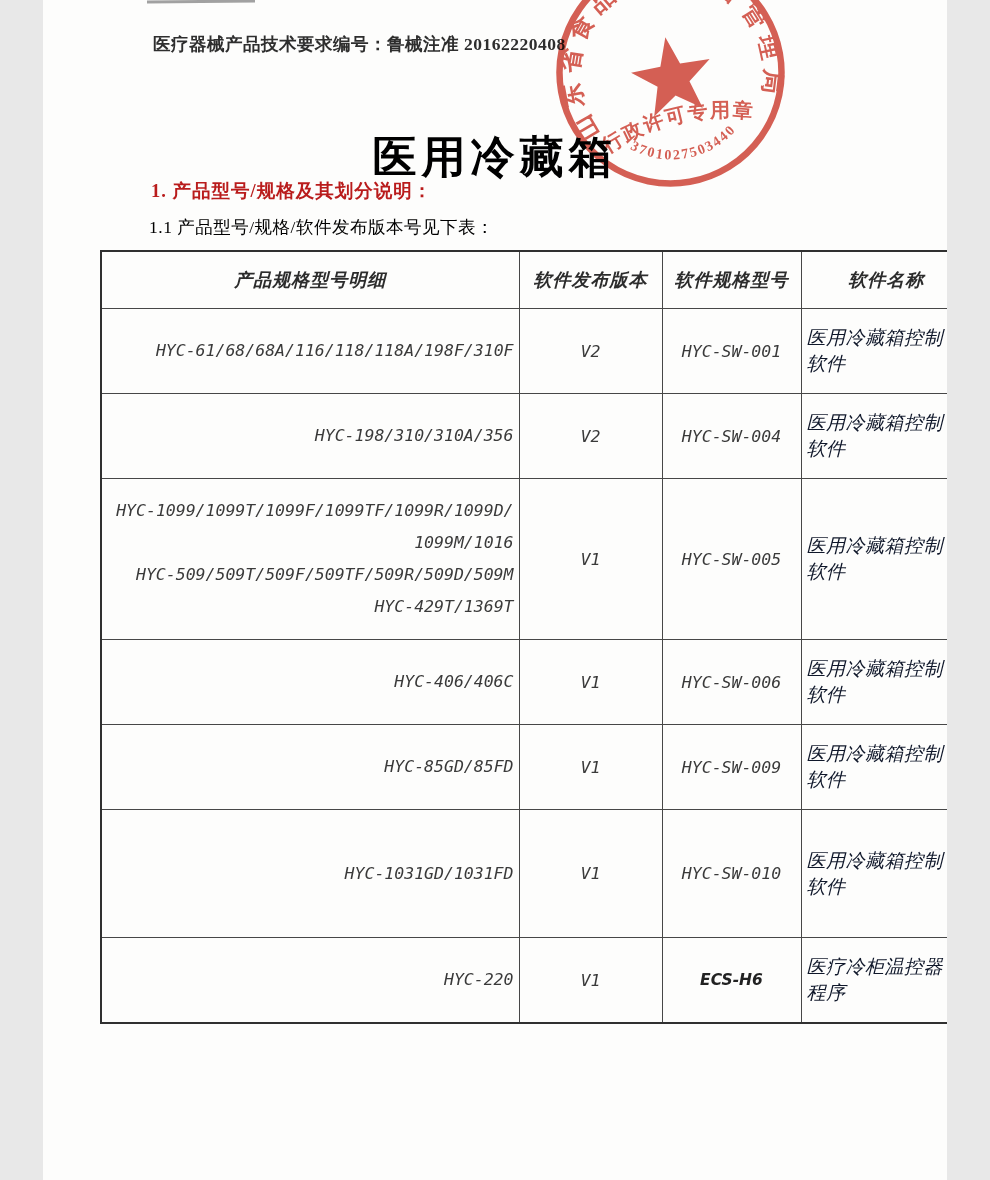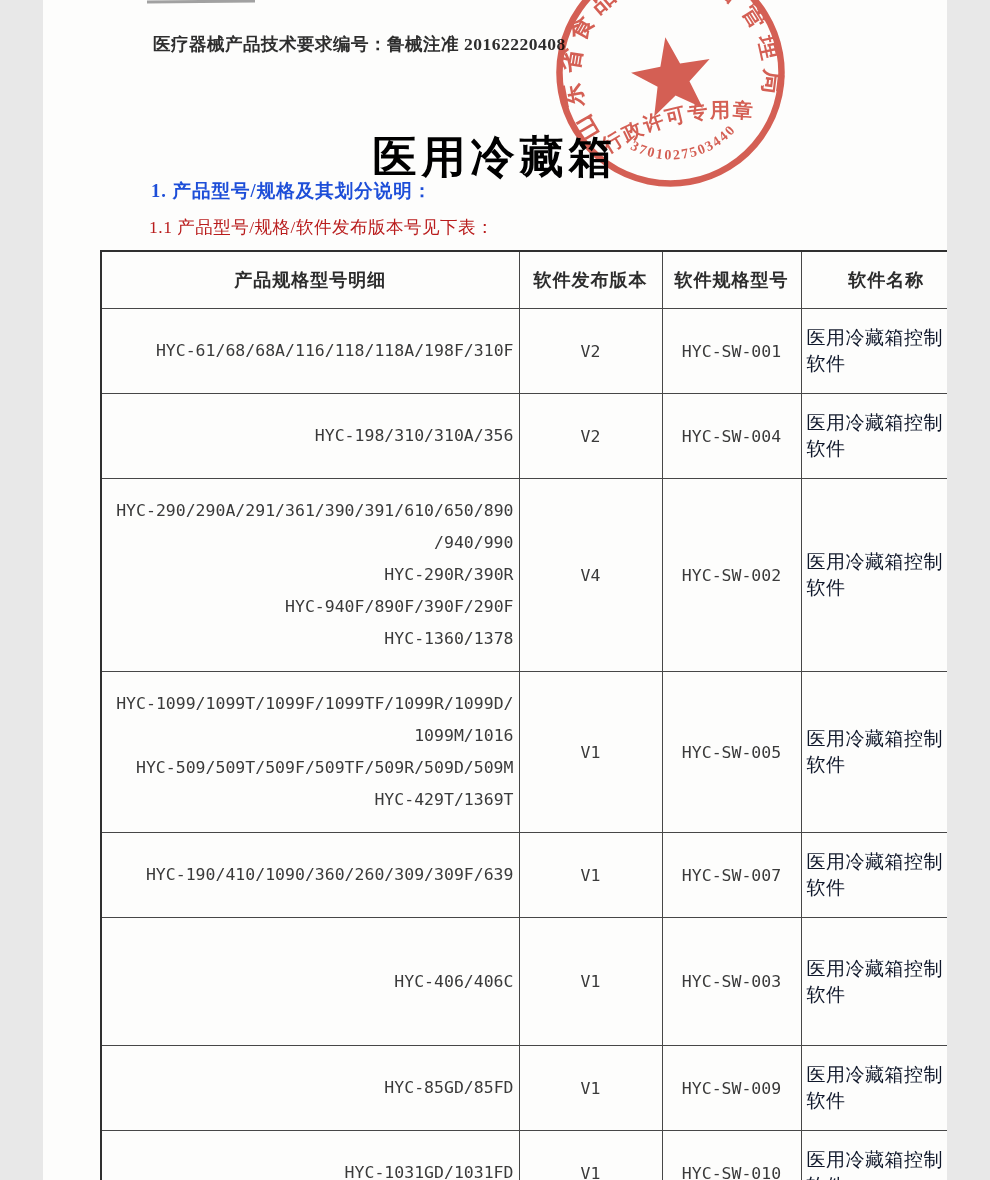--- a/index.html
+++ b/index.html
@@ -16,34 +16,34 @@
   .doc-number{
     position:absolute; left:110px; top:32px; font-size:17.5px; font-weight:600;
     letter-spacing:.5px; color:#2e2e2e;
   }
   .title{
     position:absolute; left:0; right:0; top:128px; text-align:center;
     font-size:44px; font-weight:700; letter-spacing:5px; color:#000000;
   }
   .sec1{
     position:absolute; left:108px; top:178px; font-size:18.5px; font-weight:600;
-    letter-spacing:1px; color:#1d4ed8;
+    letter-spacing:1px; color:#b91c1c;
   }
   .sec11{
     position:absolute; left:106px; top:215px; font-size:17.5px; font-weight:500;
-    letter-spacing:.5px; color:#b91c1c;
+    letter-spacing:.5px; color:#000000;
   }
   table.spec{
     position:absolute; left:57px; top:250px; width:871px;
     border-collapse:collapse; table-layout:fixed;
   }
   table.spec col.c1{width:418px;} table.spec col.c2{width:143px;}
   table.spec col.c3{width:139px;} table.spec col.c4{width:171px;}
   table.spec th, table.spec td{
-    border:1.6px solid #474747; padding:16px 5px; vertical-align:middle;
+    border:1.6px solid #474747; padding:16px 5px; vertical-align:middle;font-style:italic;
   }
   table.spec{border:2.5px solid #303030;}
   thead tr{height:44px;}
   tbody tr:nth-child(1){height:55px;}  tbody tr:nth-child(2){height:53px;}
   tbody tr:nth-child(3){height:160px;} tbody tr:nth-child(4){height:66px;}
   tbody tr:nth-child(5){height:62px;}  tbody tr:nth-child(6){height:128px;}
   tbody tr:nth-child(7){height:52px;}  tbody tr:nth-child(8){height:54px;}
   tbody tr:nth-child(9){height:54px;}  tbody tr:nth-child(10){height:50px;}
   tbody tr:nth-child(11){height:54px;}
   th{font-size:18px; font-weight:600; letter-spacing:1px; color:#2c2c2c; text-align:center;}
@@ -112,51 +112,33 @@
 软件</td>
       </tr>
       <tr>
         <td class="models">HYC-198/310/310A/356</td>
         <td class="ver">V2</td>
         <td class="code">HYC-SW-004</td>
         <td class="name">医用冷藏箱控制
 软件</td>
       </tr>
       <tr>
-        <td class="models">HYC-290/290A/291/361/390/391/610/650/890
-/940/990
-HYC-290R/390R
-HYC-940F/890F/390F/290F
-HYC-1360/1378</td>
-        <td class="ver">V4</td>
-        <td class="code">HYC-SW-002</td>
-        <td class="name">医用冷藏箱控制
-软件</td>
-      </tr>
-      <tr>
         <td class="models">HYC-1099/1099T/1099F/1099TF/1099R/1099D/
 1099M/1016
 HYC-509/509T/509F/509TF/509R/509D/509M
 HYC-429T/1369T</td>
         <td class="ver">V1</td>
         <td class="code">HYC-SW-005</td>
         <td class="name">医用冷藏箱控制
 软件</td>
       </tr>
       <tr>
-        <td class="models">HYC-190/410/1090/360/260/309/309F/639</td>
-        <td class="ver">V1</td>
-        <td class="code">HYC-SW-007</td>
-        <td class="name">医用冷藏箱控制
-软件</td>
-      </tr>
-      <tr>
         <td class="models">HYC-406/406C</td>
         <td class="ver">V1</td>
-        <td class="code">HYC-SW-003</td>
+        <td class="code">HYC-SW-006</td>
         <td class="name">医用冷藏箱控制
 软件</td>
       </tr>
       <tr>
         <td class="models">HYC-85GD/85FD</td>
         <td class="ver">V1</td>
         <td class="code">HYC-SW-009</td>
         <td class="name">医用冷藏箱控制
 软件</td>
       </tr>

